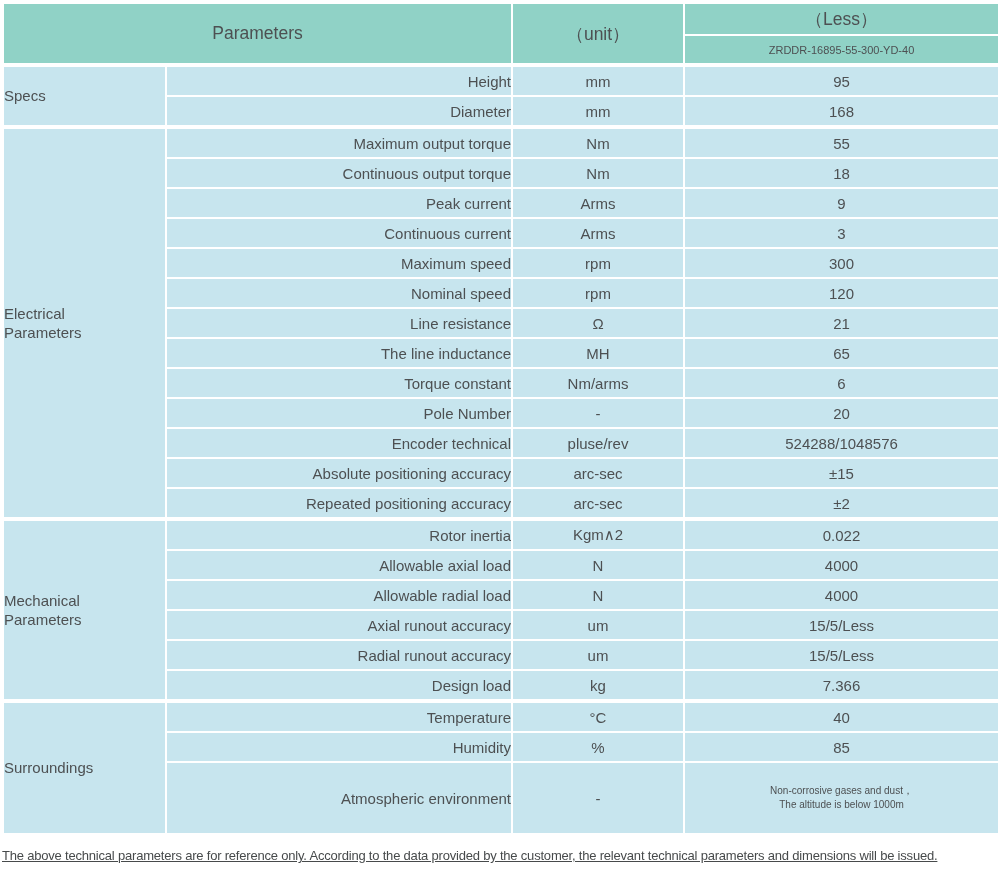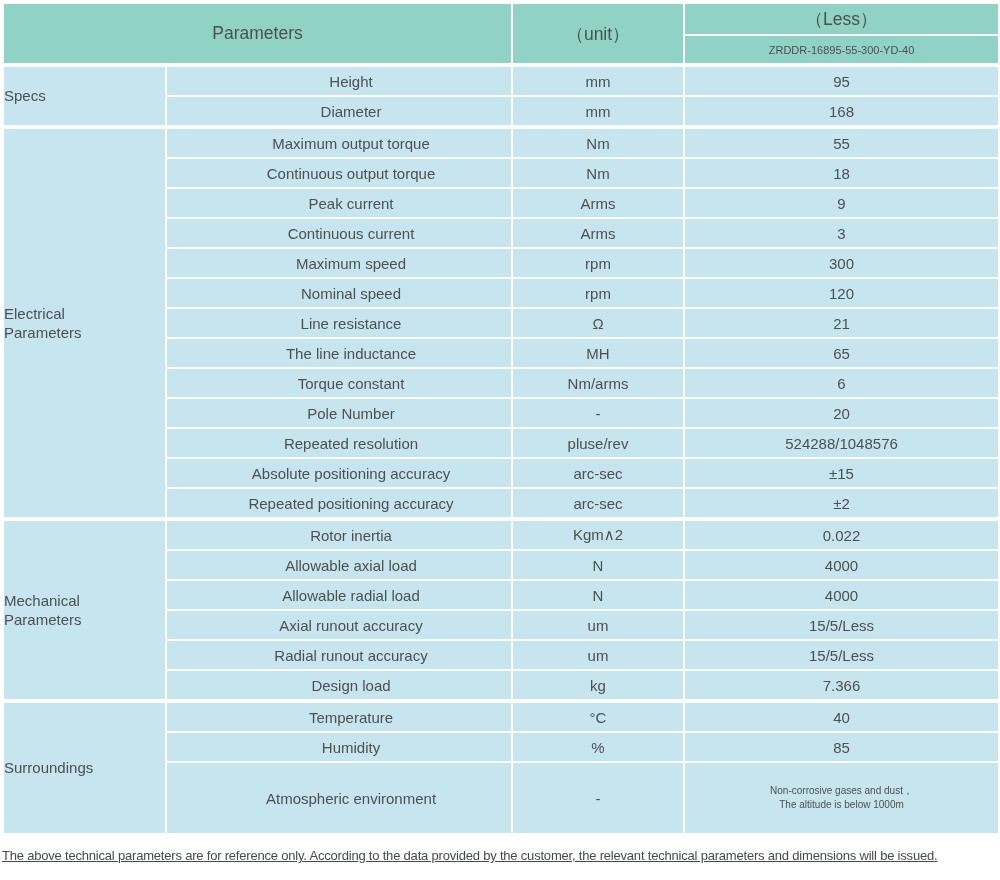--- a/index.html
+++ b/index.html
@@ -39,21 +39,21 @@
     font-size: 15px;
     height: 28px;
     text-align: center;
   }
   td.group { text-align: left; vertical-align: middle; }
   td.group span {
     display: inline-block;
     max-width: 110px;
     line-height: 1.3;
   }
-  td.param { text-align: center; padding-left: 24px; }
+  td.param { text-align: right; padding-left: 24px; }
   tr.sec td { border-top: 4px solid #ffffff; }
   tr.tall td { height: 70px; }
   td.multi {
     white-space: pre-line;
     line-height: 1.4;
     font-size: 10px;
   }
   .footnote {
     margin: 13px 2px 0 2px;
     color: #474a4b;
@@ -141,21 +141,21 @@
     <td class="param">Torque constant</td>
     <td class="unit">Nm/arms</td>
     <td class="value">6</td>
   </tr>
   <tr>
     <td class="param">Pole Number</td>
     <td class="unit">-</td>
     <td class="value">20</td>
   </tr>
   <tr>
-    <td class="param">Repeated resolution</td>
+    <td class="param">Encoder technical</td>
     <td class="unit">pluse/rev</td>
     <td class="value">524288/1048576</td>
   </tr>
   <tr>
     <td class="param">Absolute positioning accuracy</td>
     <td class="unit">arc-sec</td>
     <td class="value">±15</td>
   </tr>
   <tr>
     <td class="param">Repeated positioning accuracy</td>

